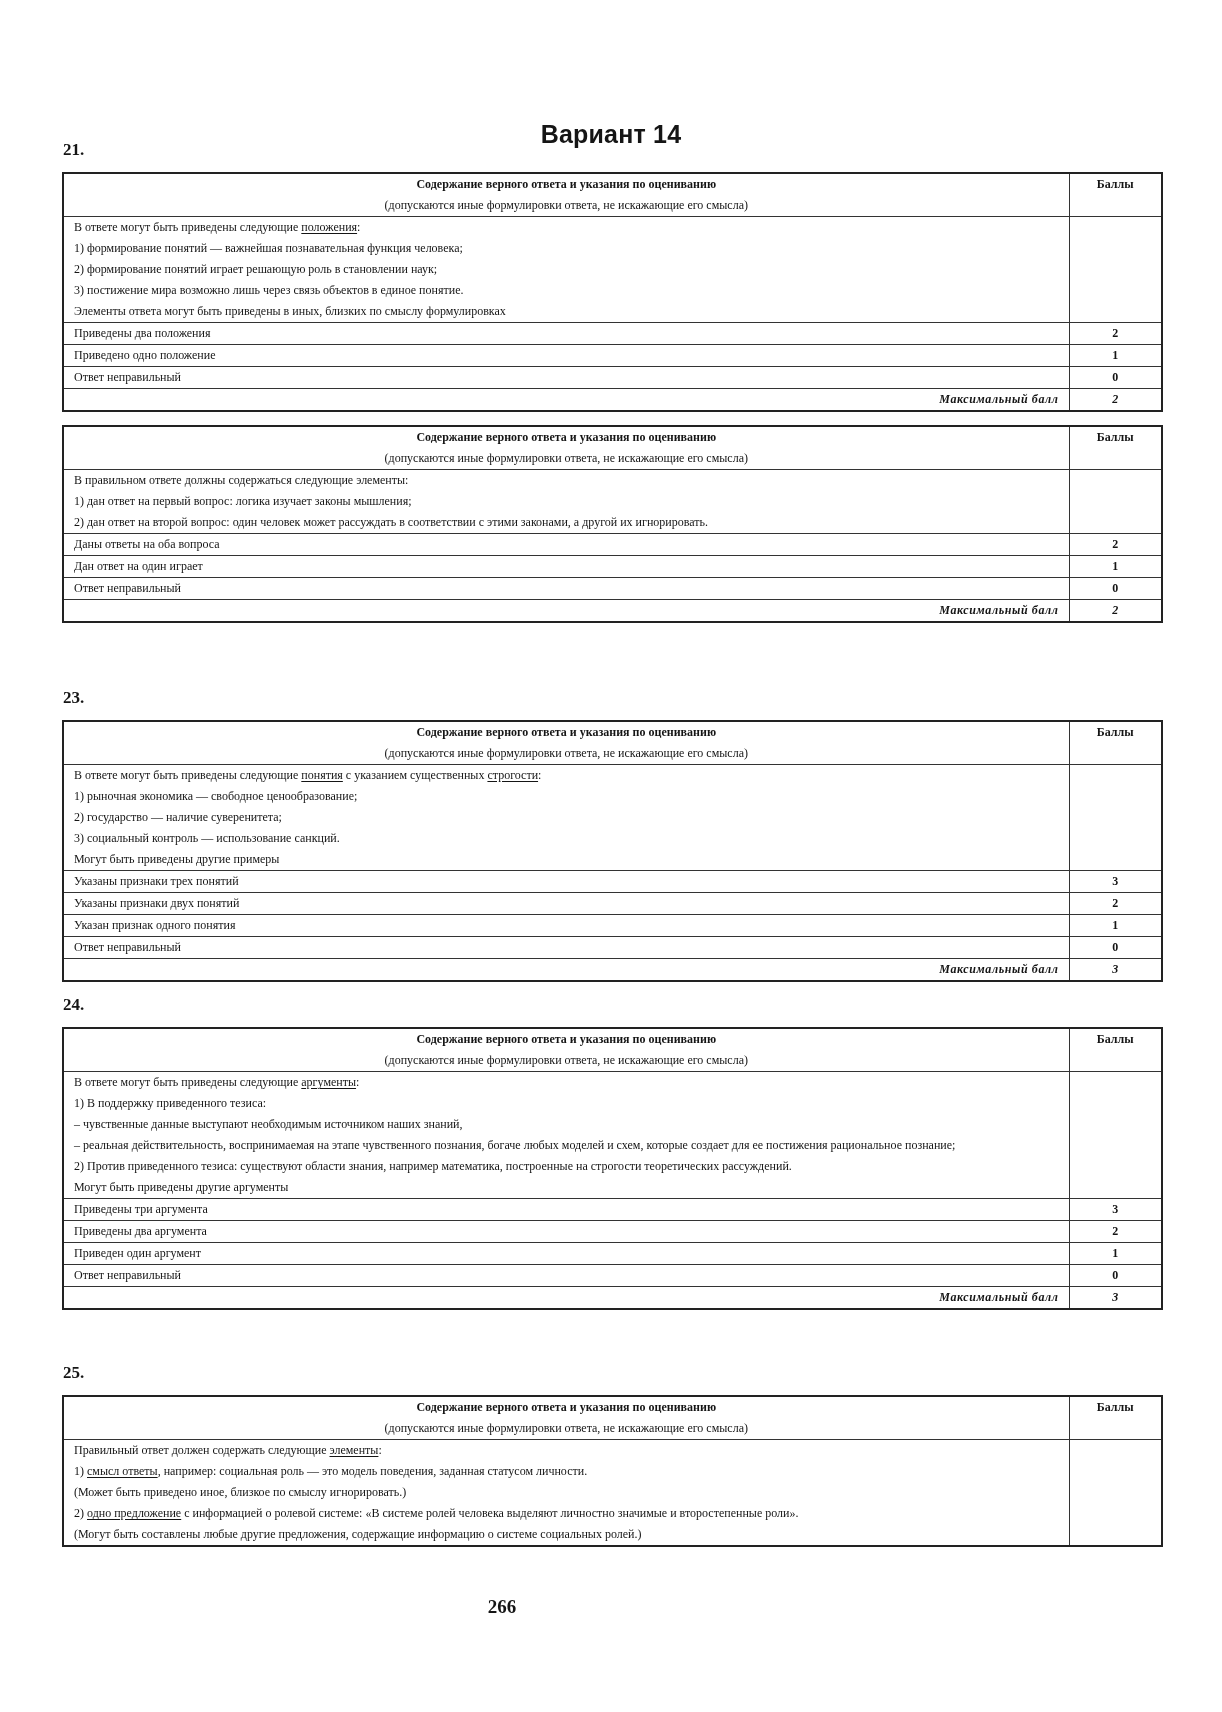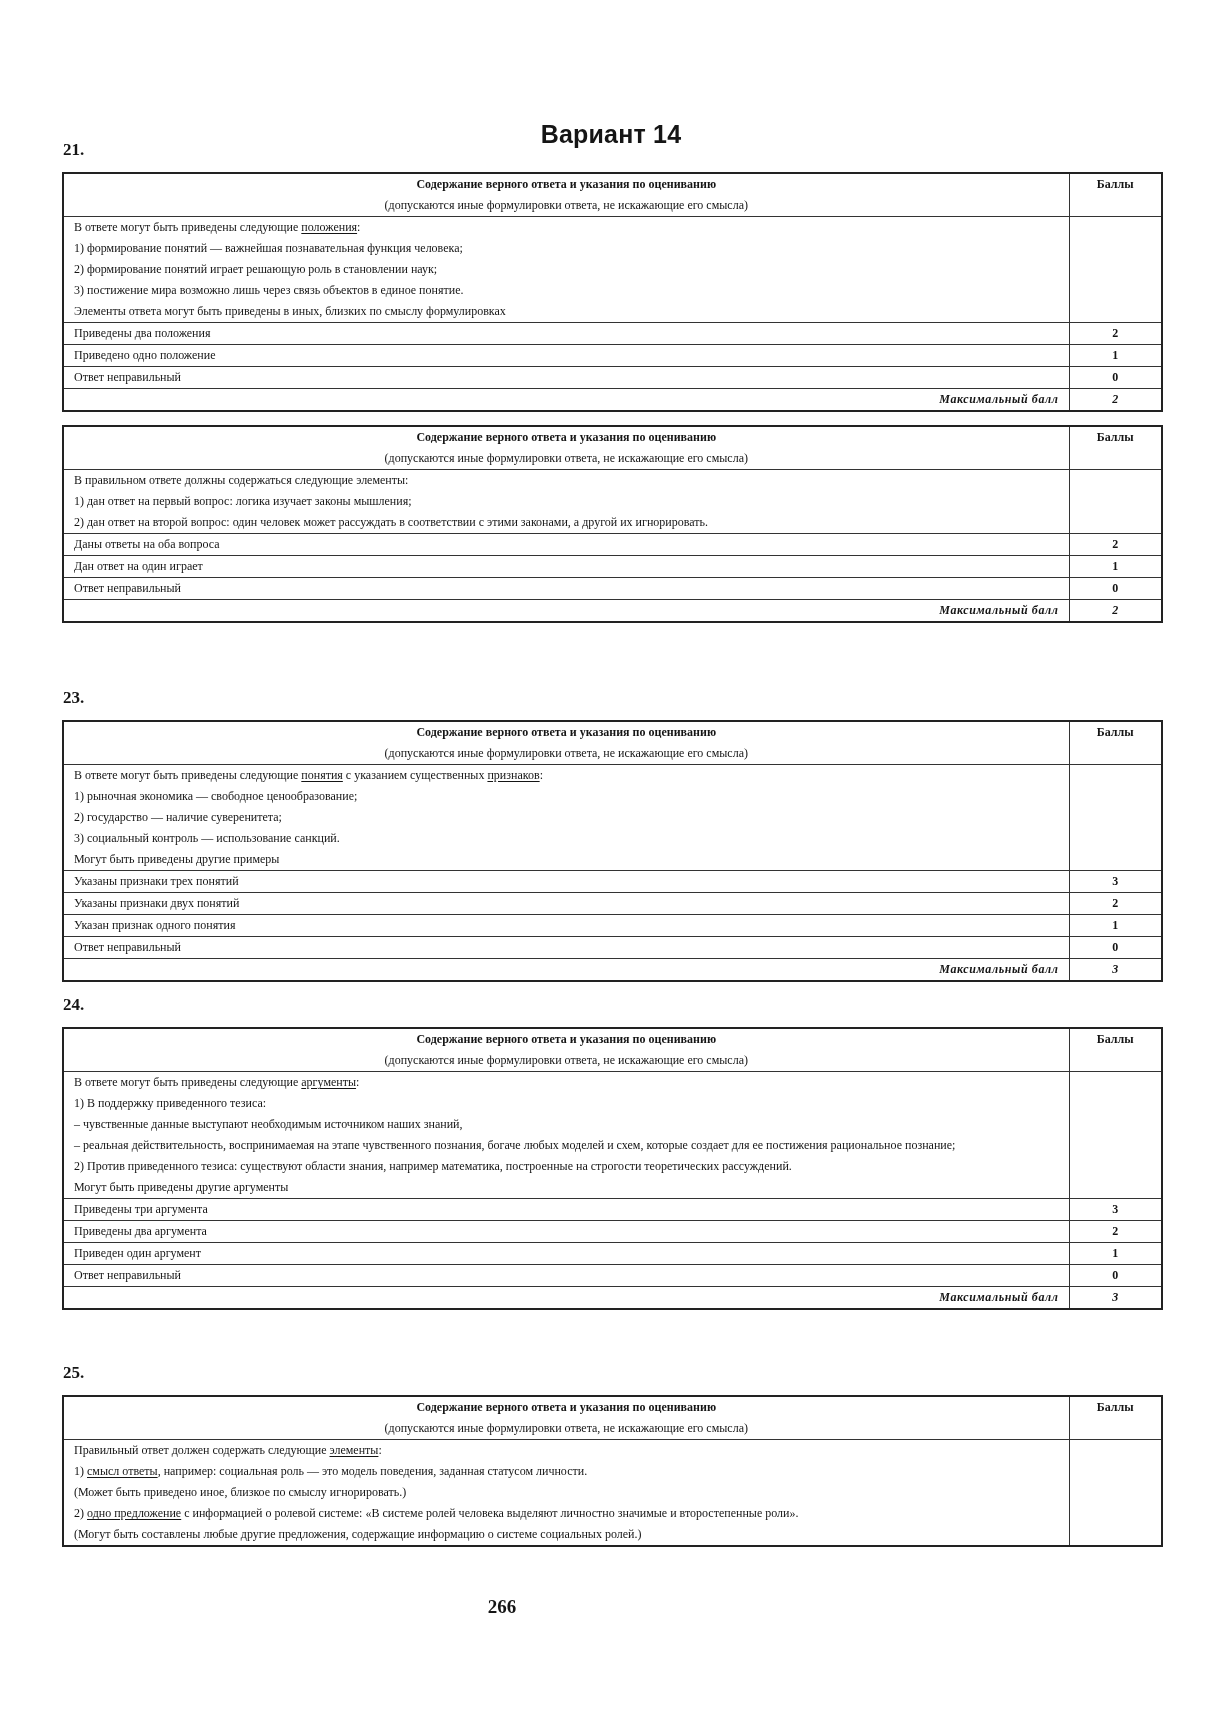--- a/index.html
+++ b/index.html
@@ -140,21 +140,21 @@
         <col class="c1">
         <col class="c2">
       </colgroup>
     <tbody>
         <tr>
       <th class="head"><span>Содержание верного ответа и указания по оцениванию</span><span class="sub">(допускаются иные формулировки ответа, не искажающие его смысла)</span></th>
       <th class="balls">Баллы</th>
     </tr>
     <tr>
           <td class="content">
-            <span class="line"><span>В ответе могут быть приведены следующие </span><u>понятия</u><span> с указанием существенных </span><u>признаков</u><span>:</span></span>
+            <span class="line"><span>В ответе могут быть приведены следующие </span><u>понятия</u><span> с указанием существенных </span><u>строгости</u><span>:</span></span>
             <span class="line"><span>1) рыночная экономика — свободное ценообразование;</span></span>
             <span class="line"><span>2) государство — наличие суверенитета;</span></span>
             <span class="line"><span>3) социальный контроль — использование санкций.</span></span>
             <span class="line"><span>Могут быть приведены другие примеры</span></span>
           </td>
           <td></td>
         </tr>
     <tr>
           <td class="crit">Указаны признаки трех понятий</td>
           <td class="score">3</td>

